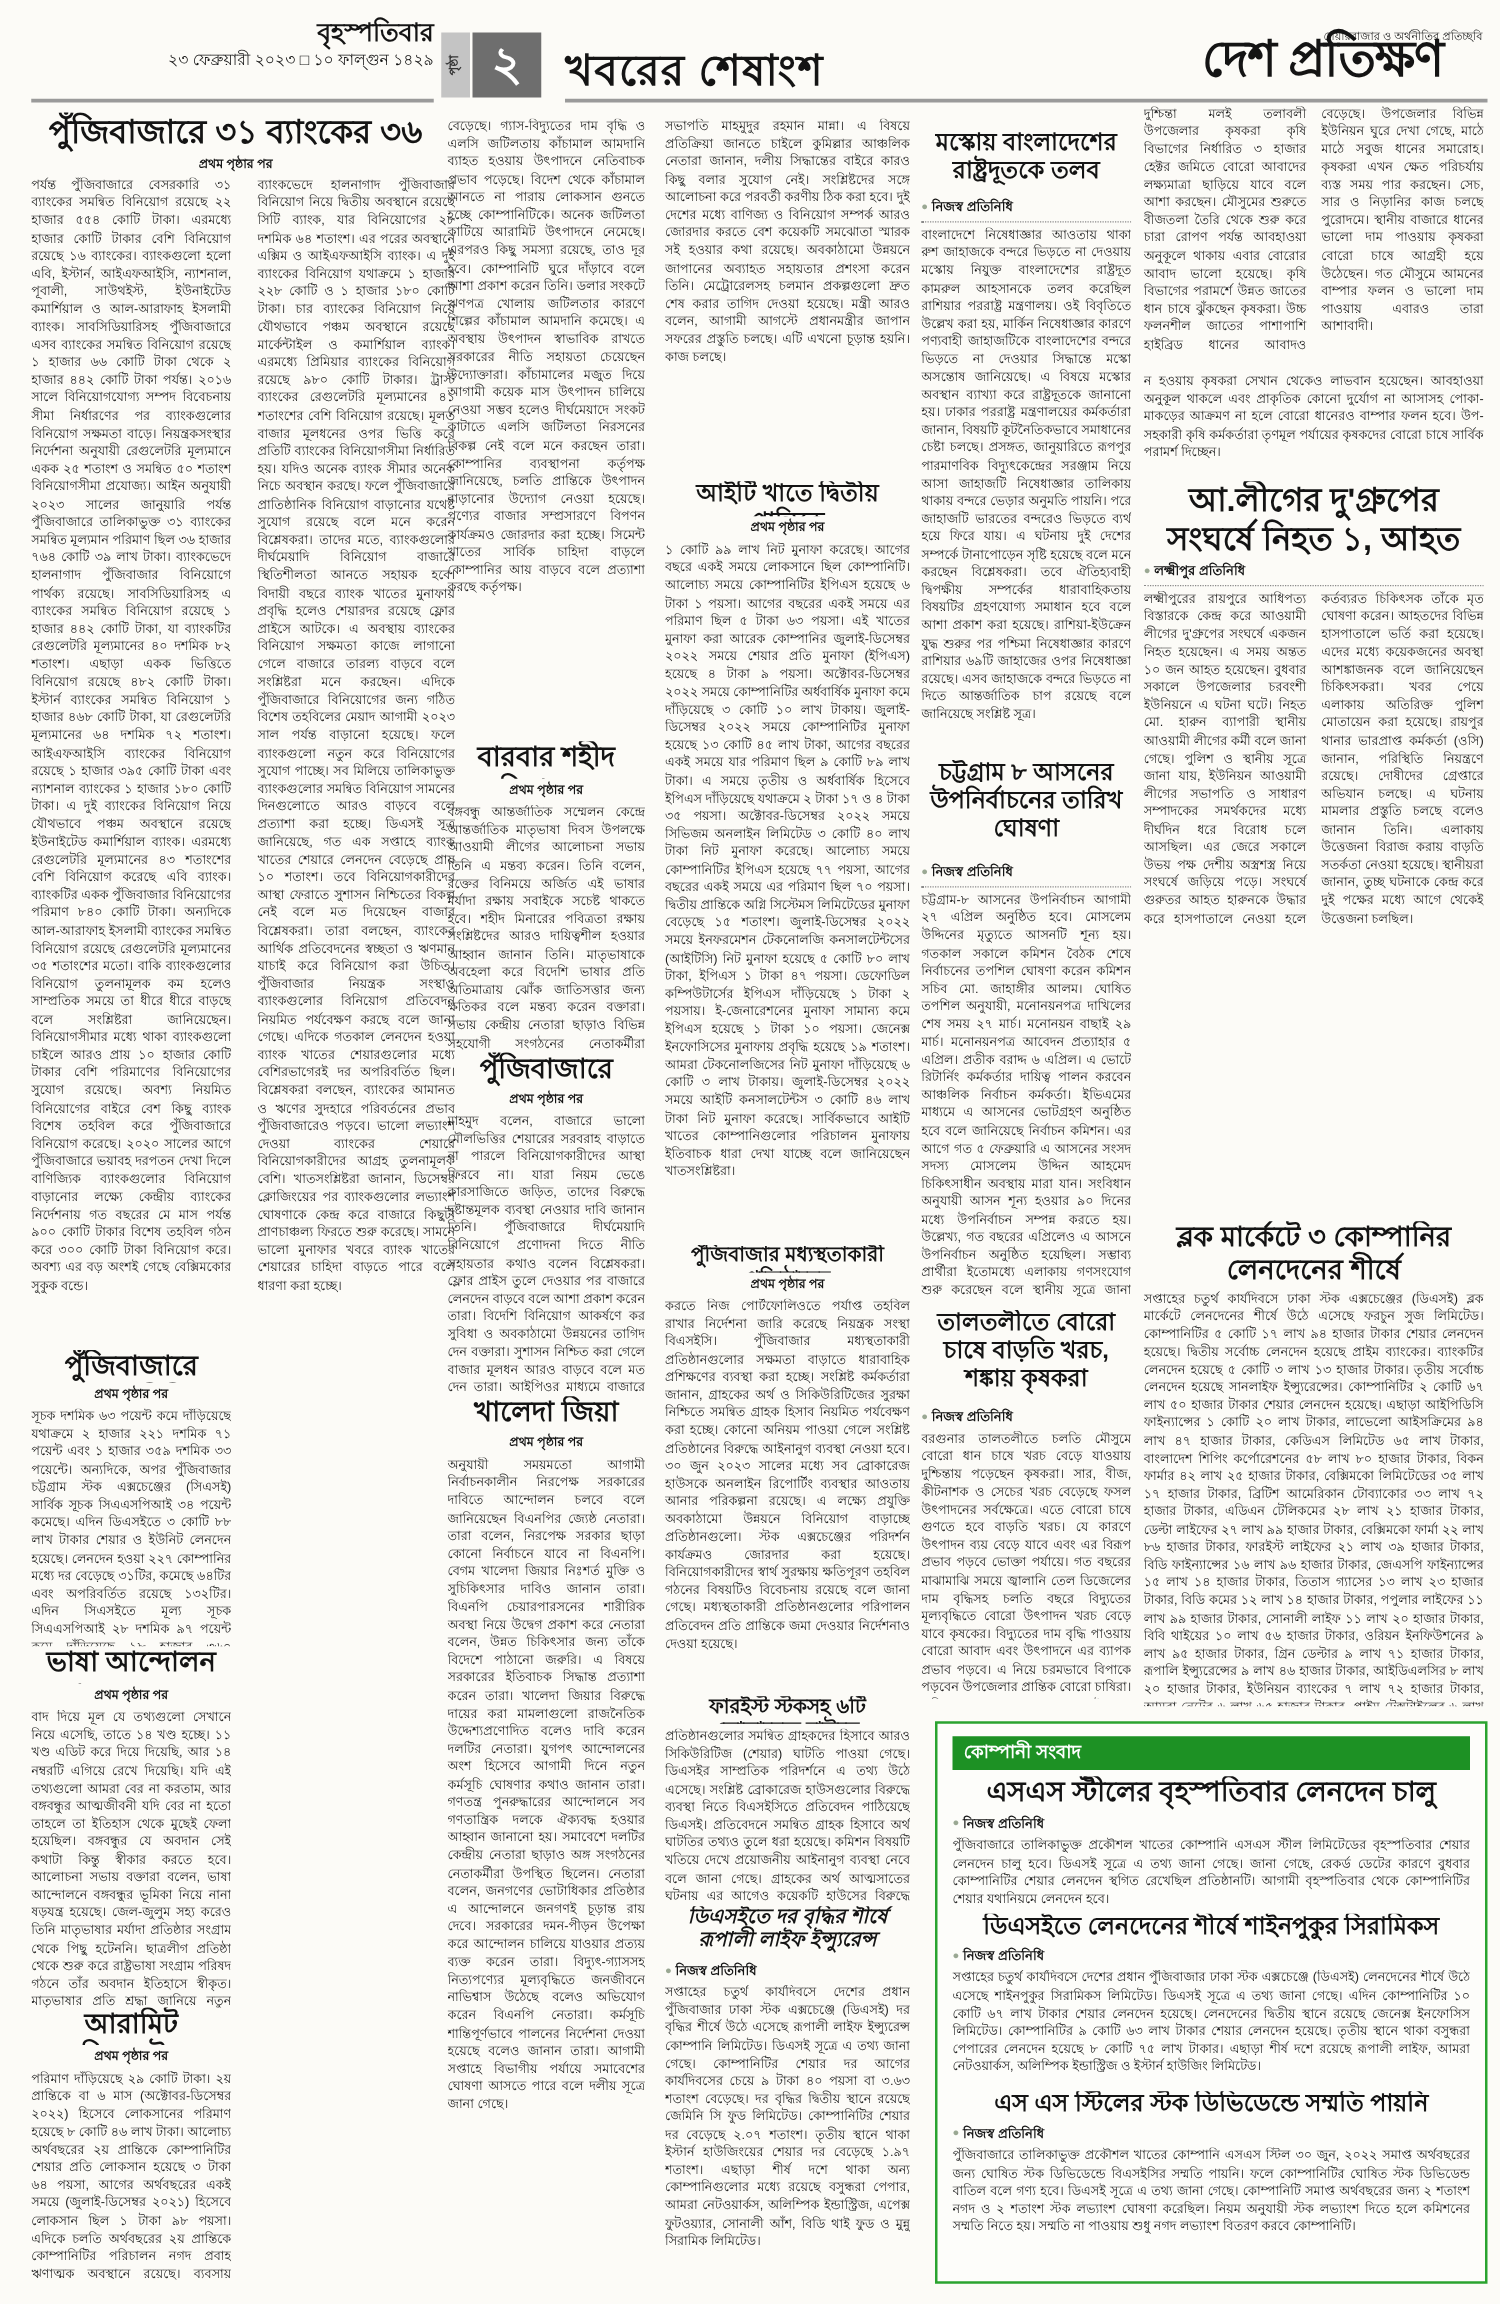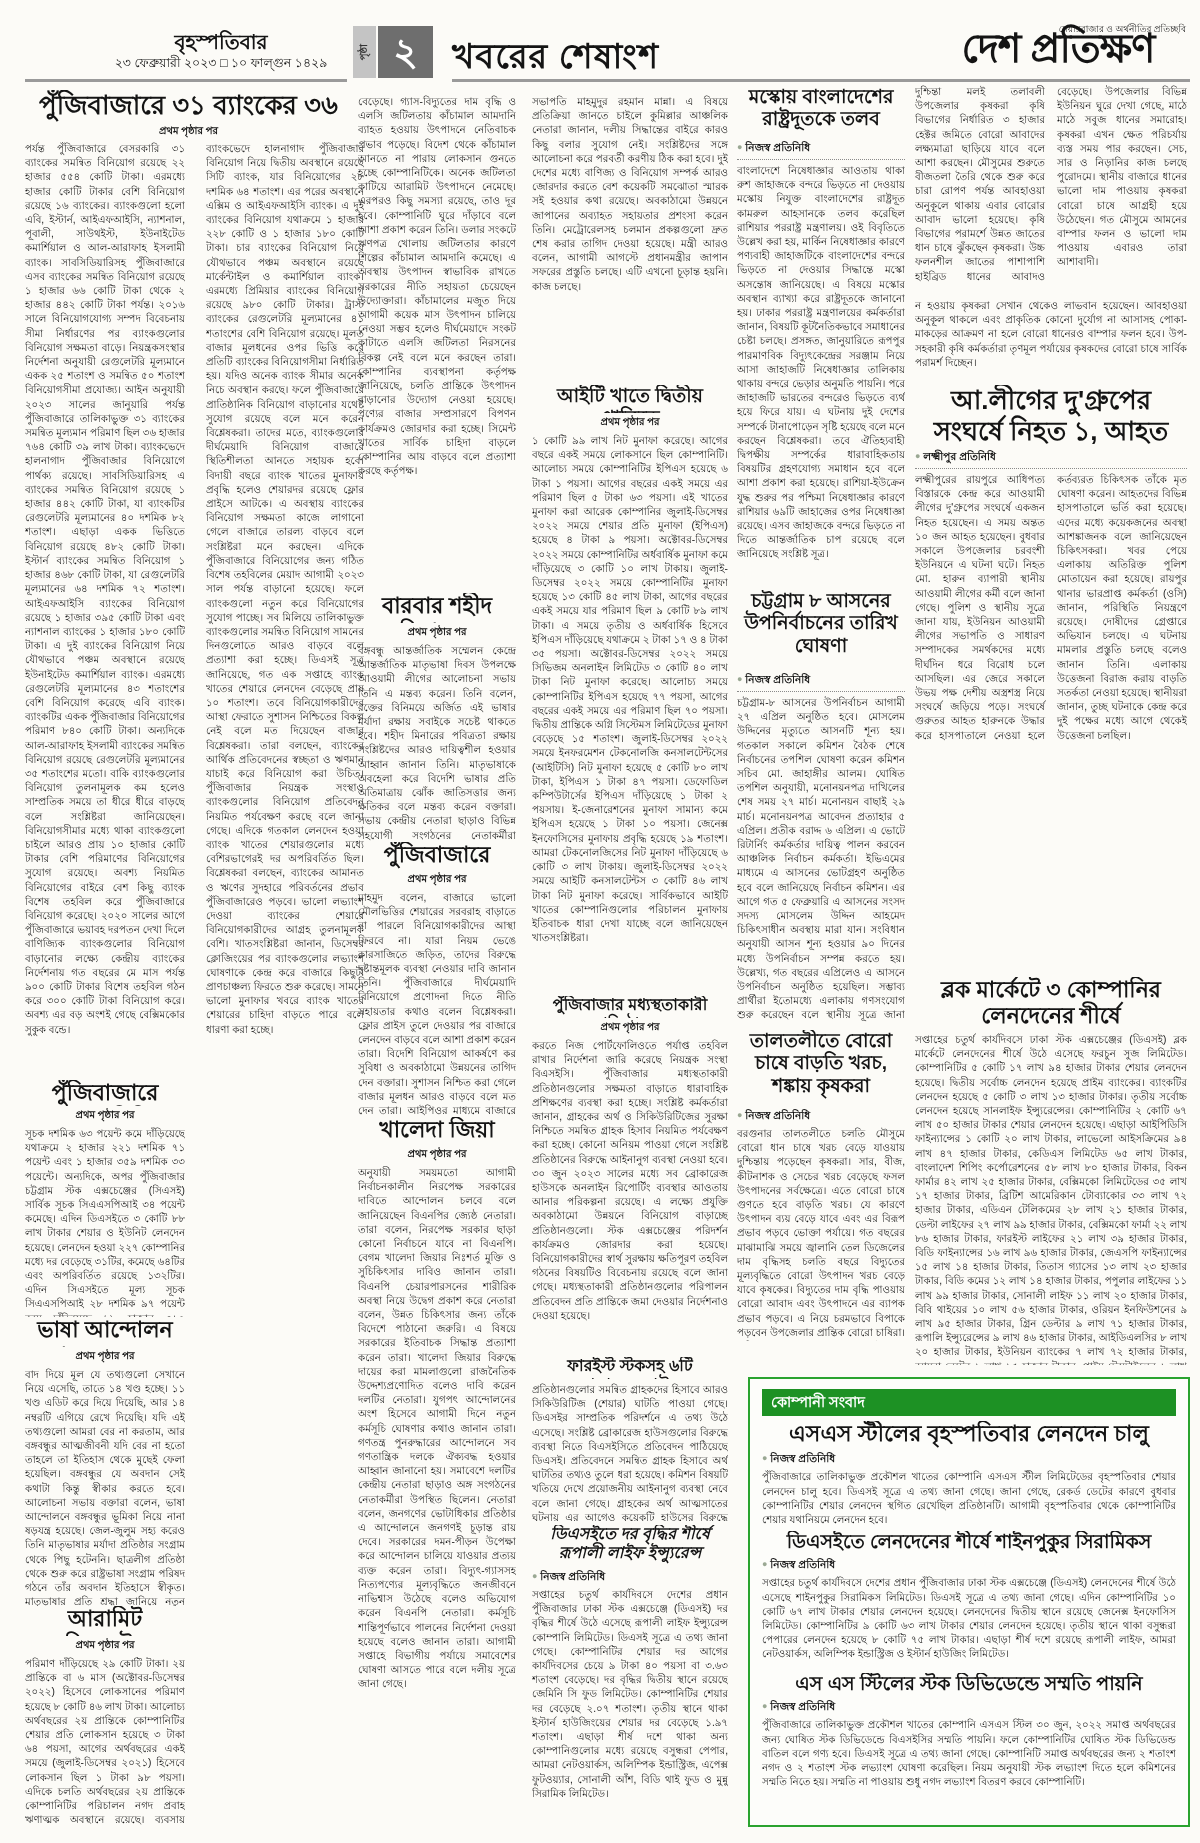--- a/index.html
+++ b/index.html
@@ -1,20 +1,20 @@
 <!DOCTYPE html>
 <html lang="bn"><head>
 <meta charset="utf-8">
 <style>
   html,body{margin:0;padding:0;}
   body{background:#e8e6e0;font-family:"Liberation Sans","DejaVu Sans",sans-serif;}
   #page{position:relative;width:1200px;height:1843px;background:#fcfbf7;margin:0 auto;overflow:hidden;color:#141414;}
 
   
-  .date-block{position:absolute;left:95px;top:31px;width:252px;text-align:center;line-height:1.15;}
+  .date-block{position:absolute;left:95px;top:16px;width:252px;text-align:right;line-height:1.15;}
   .weekday{font-size:20px;font-weight:bold;}
   .dateline{font-size:12.5px;margin-top:2px;}
   .pg-label-box{position:absolute;left:353px;top:26px;width:23px;height:52px;background:#c4c4c4;display:flex;align-items:center;justify-content:center;}
   .pg-label-box span{writing-mode:vertical-rl;transform:rotate(180deg);font-size:10px;color:#333;font-weight:bold;}
   .pg-num-box{position:absolute;left:378px;top:26px;width:55px;height:52px;background:#6e6e6e;display:flex;align-items:center;justify-content:center;}
   .pg-num-box span{color:#fff;font-size:38px;font-weight:bold;line-height:1;}
   .section-title{position:absolute;left:452px;top:30px;font-size:34px;font-weight:bold;letter-spacing:1px;}
   .logo-tagline{position:absolute;left:960px;top:22px;width:226px;text-align:right;font-size:9px;color:#222;}
   .logo-name{position:absolute;left:930px;top:28px;width:256px;text-align:center;font-size:40px;font-weight:bold;letter-spacing:-1px;line-height:1;}
   .rule{position:absolute;height:3px;background:#9a9a9a;top:79px;}
@@ -106,21 +106,21 @@
     <h2 class="hl hl-sm" style="height:22px;">পুঁজিবাজার মধ্যস্থতাকারী প্রতিষ্ঠানের</h2>
     <div class="cont">প্রথম পৃষ্ঠার পর</div>
     <div class="body" style="height:318px;">করতে নিজ পোর্টফোলিওতে পর্যাপ্ত তহবিল রাখার নির্দেশনা জারি করেছে নিয়ন্ত্রক সংস্থা বিএসইসি। পুঁজিবাজার মধ্যস্থতাকারী প্রতিষ্ঠানগুলোর সক্ষমতা বাড়াতে ধারাবাহিক প্রশিক্ষণের ব্যবস্থা করা হচ্ছে। সংশ্লিষ্ট কর্মকর্তারা জানান, গ্রাহকের অর্থ ও সিকিউরিটিজের সুরক্ষা নিশ্চিতে সমন্বিত গ্রাহক হিসাব নিয়মিত পর্যবেক্ষণ করা হচ্ছে। কোনো অনিয়ম পাওয়া গেলে সংশ্লিষ্ট প্রতিষ্ঠানের বিরুদ্ধে আইনানুগ ব্যবস্থা নেওয়া হবে। ৩০ জুন ২০২৩ সালের মধ্যে সব ব্রোকারেজ হাউসকে অনলাইন রিপোর্টিং ব্যবস্থার আওতায় আনার পরিকল্পনা রয়েছে। এ লক্ষ্যে প্রযুক্তি অবকাঠামো উন্নয়নে বিনিয়োগ বাড়াচ্ছে প্রতিষ্ঠানগুলো। স্টক এক্সচেঞ্জের পরিদর্শন কার্যক্রমও জোরদার করা হয়েছে। বিনিয়োগকারীদের স্বার্থ সুরক্ষায় ক্ষতিপূরণ তহবিল গঠনের বিষয়টিও বিবেচনায় রয়েছে বলে জানা গেছে। মধ্যস্থতাকারী প্রতিষ্ঠানগুলোর পরিপালন প্রতিবেদন প্রতি প্রান্তিকে জমা দেওয়ার নির্দেশনাও দেওয়া হয়েছে।</div>
     <h2 class="hl hl-sm" style="height:22px;">ফারইস্ট স্টকসহ ৬টি ব্রোকারেজ হাউসে</h2>
     <div class="body" style="height:138px;margin-top:4px;">প্রতিষ্ঠানগুলোর সমন্বিত গ্রাহকদের হিসাবে আরও সিকিউরিটিজ (শেয়ার) ঘাটতি পাওয়া গেছে। ডিএসইর সাম্প্রতিক পরিদর্শনে এ তথ্য উঠে এসেছে। সংশ্লিষ্ট ব্রোকারেজ হাউসগুলোর বিরুদ্ধে ব্যবস্থা নিতে বিএসইসিতে প্রতিবেদন পাঠিয়েছে ডিএসই। প্রতিবেদনে সমন্বিত গ্রাহক হিসাবে অর্থ ঘাটতির তথ্যও তুলে ধরা হয়েছে। কমিশন বিষয়টি খতিয়ে দেখে প্রয়োজনীয় আইনানুগ ব্যবস্থা নেবে বলে জানা গেছে। গ্রাহকের অর্থ আত্মসাতের ঘটনায় এর আগেও কয়েকটি হাউসের বিরুদ্ধে জরিমানাসহ শাস্তিমূলক ব্যবস্থা নেওয়া হয়েছিল।</div>
     <h2 class="hl hl-sm" style="height:42px;margin-top:4px;font-style:italic;">ডিএসইতে দর বৃদ্ধির শীর্ষে রূপালী লাইফ ইন্স্যুরেন্স</h2>
     <div class="byline"><span class="dot">●</span> <span>নিজস্ব প্রতিনিধি</span></div>
     <div class="body" style="height:236px;">সপ্তাহের চতুর্থ কার্যদিবসে দেশের প্রধান পুঁজিবাজার ঢাকা স্টক এক্সচেঞ্জে (ডিএসই) দর বৃদ্ধির শীর্ষে উঠে এসেছে রূপালী লাইফ ইন্স্যুরেন্স কোম্পানি লিমিটেড। ডিএসই সূত্রে এ তথ্য জানা গেছে। কোম্পানিটির শেয়ার দর আগের কার্যদিবসের চেয়ে ৯ টাকা ৪০ পয়সা বা ৩.৬৩ শতাংশ বেড়েছে। দর বৃদ্ধির দ্বিতীয় স্থানে রয়েছে জেমিনি সি ফুড লিমিটেড। কোম্পানিটির শেয়ার দর বেড়েছে ২.০৭ শতাংশ। তৃতীয় স্থানে থাকা ইস্টার্ন হাউজিংয়ের শেয়ার দর বেড়েছে ১.৯৭ শতাংশ। এছাড়া শীর্ষ দশে থাকা অন্য কোম্পানিগুলোর মধ্যে রয়েছে বসুন্ধরা পেপার, আমরা নেটওয়ার্কস, অলিম্পিক ইন্ডাস্ট্রিজ, এপেক্স ফুটওয়্যার, সোনালী আঁশ, বিডি থাই ফুড ও মুন্নু সিরামিক লিমিটেড।</div>
   </div>
 
-  <div class="col" style="left:737px;top:86px;width:168px;height:1280px;">
+  <div class="col" style="left:737px;top:104px;width:168px;height:1280px;">
     <h2 class="hl hl-md" style="height:52px;">মস্কোয় বাংলাদেশের রাষ্ট্রদূতকে তলব</h2>
     <div class="byline"><span class="dot">●</span> <span>নিজস্ব প্রতিনিধি</span></div>
     <div class="dotsep"></div>
     <div class="body" style="height:420px;">বাংলাদেশে নিষেধাজ্ঞার আওতায় থাকা রুশ জাহাজকে বন্দরে ভিড়তে না দেওয়ায় মস্কোয় নিযুক্ত বাংলাদেশের রাষ্ট্রদূত কামরুল আহসানকে তলব করেছিল রাশিয়ার পররাষ্ট্র মন্ত্রণালয়। ওই বিবৃতিতে উল্লেখ করা হয়, মার্কিন নিষেধাজ্ঞার কারণে পণ্যবাহী জাহাজটিকে বাংলাদেশের বন্দরে ভিড়তে না দেওয়ার সিদ্ধান্তে মস্কো অসন্তোষ জানিয়েছে। এ বিষয়ে মস্কোর অবস্থান ব্যাখ্যা করে রাষ্ট্রদূতকে জানানো হয়। ঢাকার পররাষ্ট্র মন্ত্রণালয়ের কর্মকর্তারা জানান, বিষয়টি কূটনৈতিকভাবে সমাধানের চেষ্টা চলছে। প্রসঙ্গত, জানুয়ারিতে রূপপুর পারমাণবিক বিদ্যুৎকেন্দ্রের সরঞ্জাম নিয়ে আসা জাহাজটি নিষেধাজ্ঞার তালিকায় থাকায় বন্দরে ভেড়ার অনুমতি পায়নি। পরে জাহাজটি ভারতের বন্দরেও ভিড়তে ব্যর্থ হয়ে ফিরে যায়। এ ঘটনায় দুই দেশের সম্পর্কে টানাপোড়েন সৃষ্টি হয়েছে বলে মনে করছেন বিশ্লেষকরা। তবে ঐতিহ্যবাহী দ্বিপক্ষীয় সম্পর্কের ধারাবাহিকতায় বিষয়টির গ্রহণযোগ্য সমাধান হবে বলে আশা প্রকাশ করা হয়েছে। রাশিয়া-ইউক্রেন যুদ্ধ শুরুর পর পশ্চিমা নিষেধাজ্ঞার কারণে রাশিয়ার ৬৯টি জাহাজের ওপর নিষেধাজ্ঞা রয়েছে। এসব জাহাজকে বন্দরে ভিড়তে না দিতে আন্তর্জাতিক চাপ রয়েছে বলে জানিয়েছে সংশ্লিষ্ট সূত্র।</div>
     <h2 class="hl hl-md" style="height:80px;margin-top:6px;">চট্টগ্রাম ৮ আসনের উপনির্বাচনের তারিখ ঘোষণা</h2>
     <div class="byline"><span class="dot">●</span> <span>নিজস্ব প্রতিনিধি</span></div>
     <div class="dotsep"></div>
     <div class="body" style="height:328px;">চট্টগ্রাম-৮ আসনের উপনির্বাচন আগামী ২৭ এপ্রিল অনুষ্ঠিত হবে। মোসলেম উদ্দিনের মৃত্যুতে আসনটি শূন্য হয়। গতকাল সকালে কমিশন বৈঠক শেষে নির্বাচনের তপশিল ঘোষণা করেন কমিশন সচিব মো. জাহাঙ্গীর আলম। ঘোষিত তপশিল অনুযায়ী, মনোনয়নপত্র দাখিলের শেষ সময় ২৭ মার্চ। মনোনয়ন বাছাই ২৯ মার্চ। মনোনয়নপত্র আবেদন প্রত্যাহার ৫ এপ্রিল। প্রতীক বরাদ্দ ৬ এপ্রিল। এ ভোটে রিটার্নিং কর্মকর্তার দায়িত্ব পালন করবেন আঞ্চলিক নির্বাচন কর্মকর্তা। ইভিএমের মাধ্যমে এ আসনের ভোটগ্রহণ অনুষ্ঠিত হবে বলে জানিয়েছে নির্বাচন কমিশন। এর আগে গত ৫ ফেব্রুয়ারি এ আসনের সংসদ সদস্য মোসলেম উদ্দিন আহমেদ চিকিৎসাধীন অবস্থায় মারা যান। সংবিধান অনুযায়ী আসন শূন্য হওয়ার ৯০ দিনের মধ্যে উপনির্বাচন সম্পন্ন করতে হয়। উল্লেখ্য, গত বছরের এপ্রিলেও এ আসনে উপনির্বাচন অনুষ্ঠিত হয়েছিল। সম্ভাব্য প্রার্থীরা ইতোমধ্যে এলাকায় গণসংযোগ শুরু করেছেন বলে স্থানীয় সূত্রে জানা গেছে।</div>
     <h2 class="hl hl-md" style="height:76px;margin-top:6px;">তালতলীতে বোরো চাষে বাড়তি খরচ, শঙ্কায় কৃষকরা</h2>
     <div class="byline"><span class="dot">●</span> <span>নিজস্ব প্রতিনিধি</span></div>

